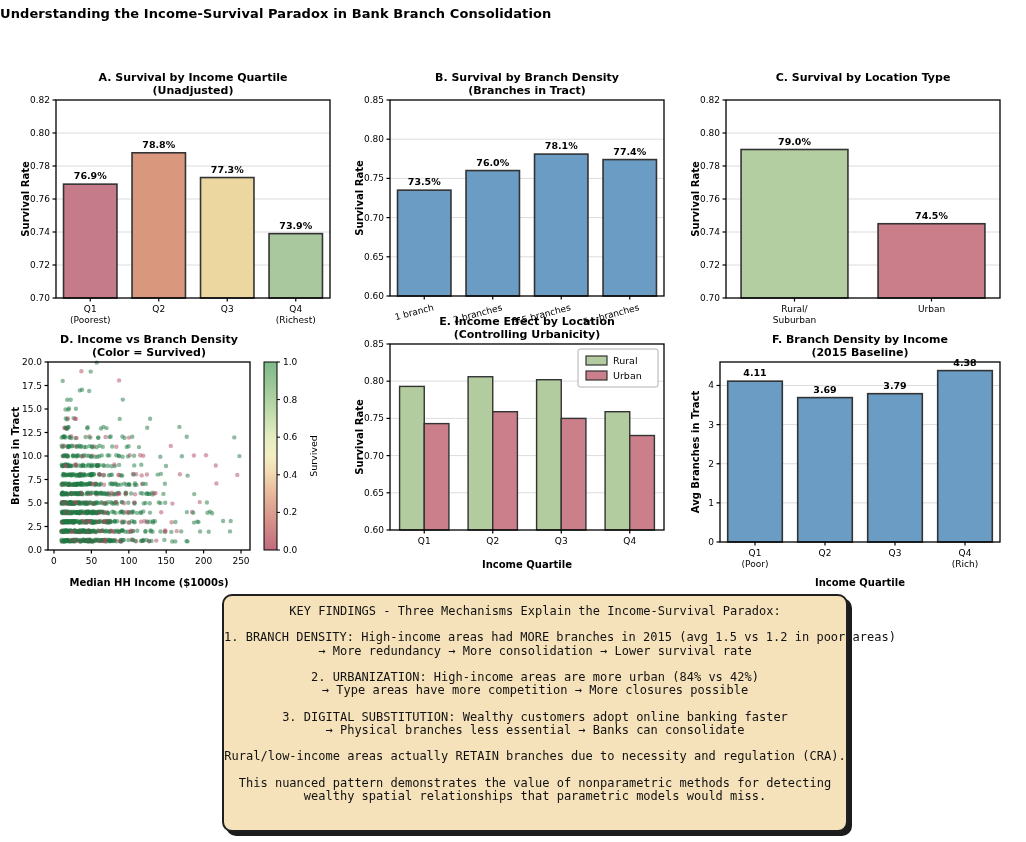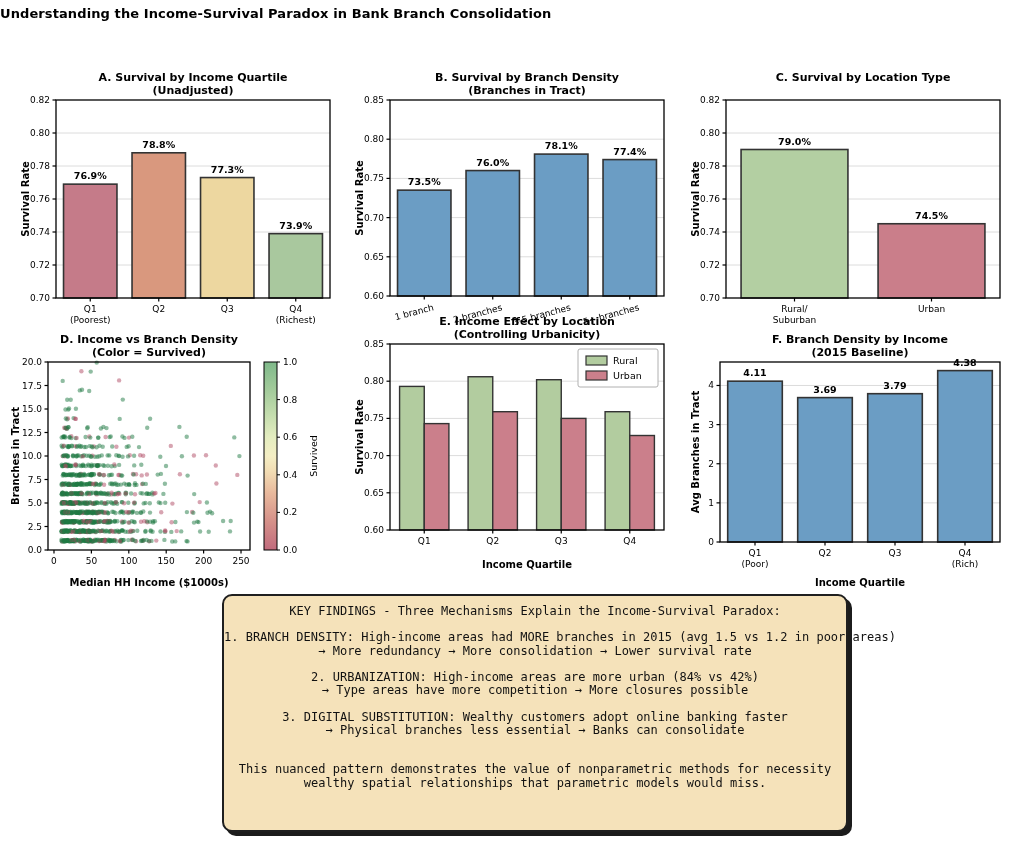--- a/index.html
+++ b/index.html
@@ -1473,17 +1473,18 @@
       <div class="findings-line"></div>
       <div class="findings-line">1. BRANCH DENSITY: High-income areas had MORE branches in 2015 (avg 1.5 vs 1.2 in poor areas)</div>
       <div class="findings-line">→ More redundancy → More consolidation → Lower survival rate</div>
       <div class="findings-line"></div>
       <div class="findings-line">2. URBANIZATION: High-income areas are more urban (84% vs 42%)</div>
       <div class="findings-line">→ Type areas have more competition → More closures possible</div>
       <div class="findings-line"></div>
       <div class="findings-line">3. DIGITAL SUBSTITUTION: Wealthy customers adopt online banking faster</div>
       <div class="findings-line">→ Physical branches less essential → Banks can consolidate</div>
       <div class="findings-line"></div>
+      <div class="findings-line">Rural/low-income areas actually RETAIN branches due to necessity and regulation (CRA).</div>
       <div class="findings-line"></div>
-      <div class="findings-line">This nuanced pattern demonstrates the value of nonparametric methods for necessity</div>
+      <div class="findings-line">This nuanced pattern demonstrates the value of nonparametric methods for detecting</div>
       <div class="findings-line">wealthy spatial relationships that parametric models would miss.</div>
     </div>
 </div>
 
 </body></html>

